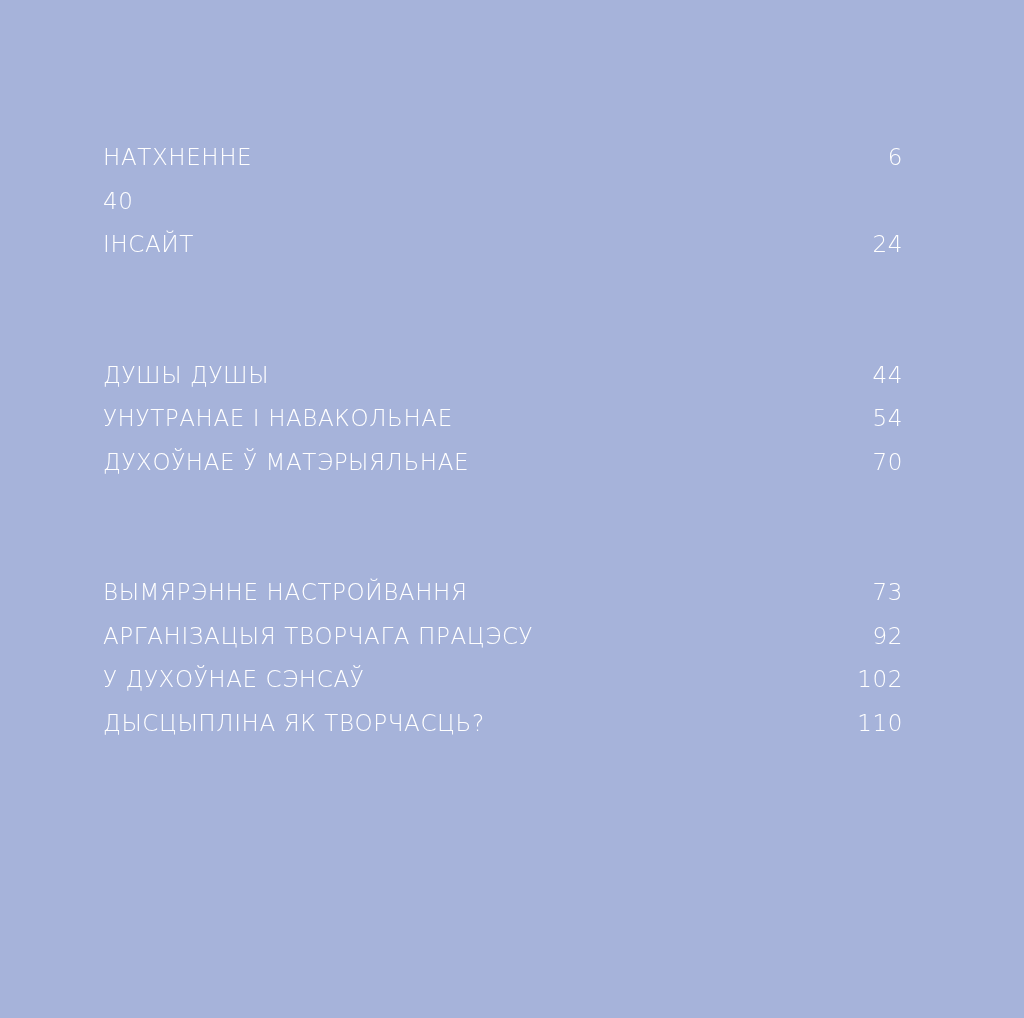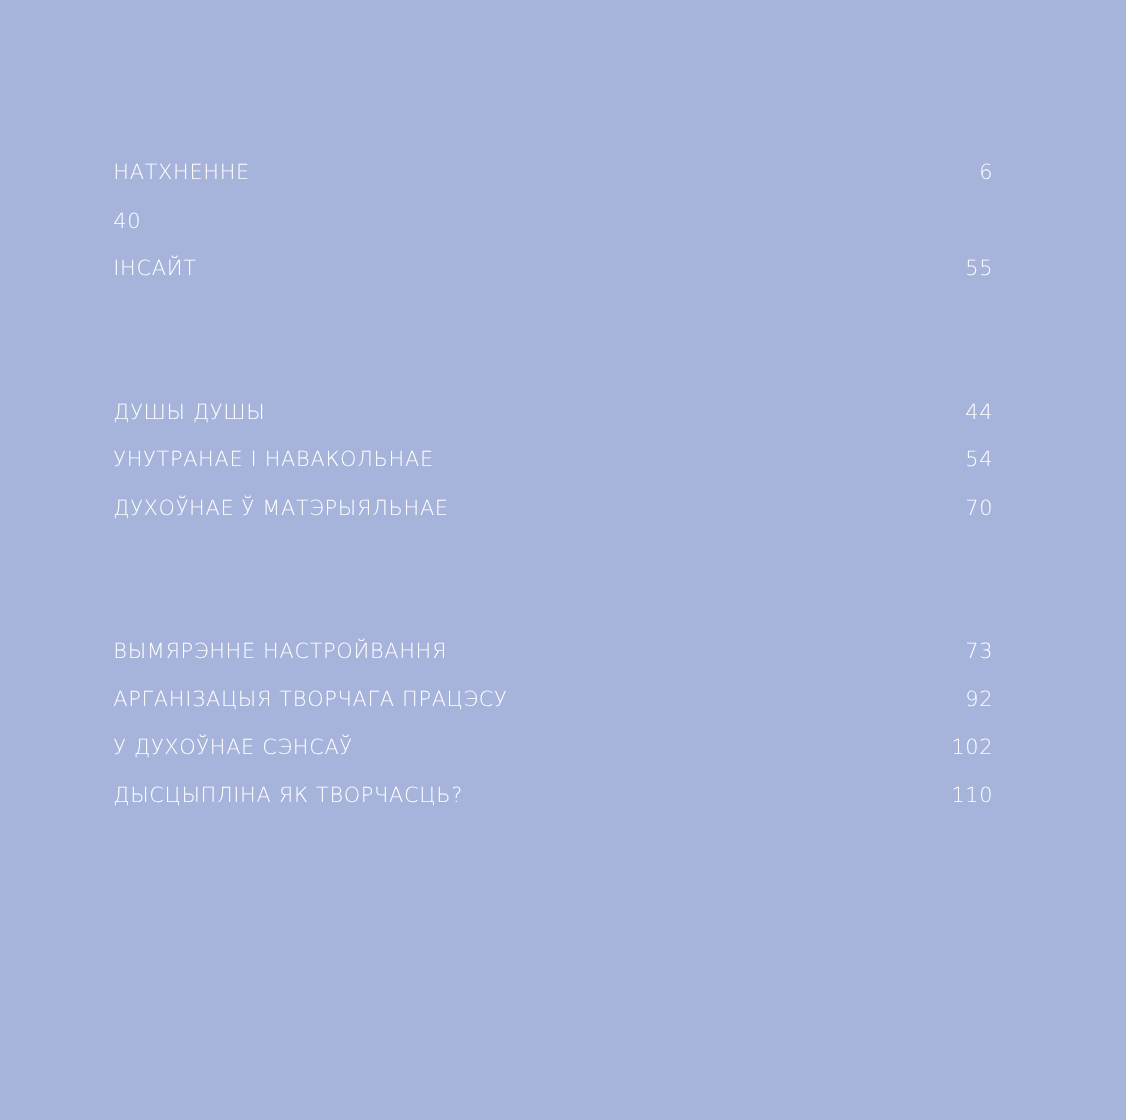--- a/index.html
+++ b/index.html
@@ -30,21 +30,21 @@
     margin-bottom: 0;
   }
   .toc-row {
     display: flex;
     justify-content: space-between;
     align-items: center;
     height: 43.5px;
     line-height: 43.5px;
   }
   .toc-title, .toc-page {
-    font-size: 19px;
+    font-size: 23px;
     font-weight: 300;
     letter-spacing: 0.6px;
     color: #ffffff;
     white-space: nowrap;
   }
   .toc-page {
     text-align: right;
   }
 </style>
 </head>
@@ -55,21 +55,21 @@
       <div class="toc-group">
         <div class="toc-row">
           <span class="toc-title">НАТХНЕННЕ</span>
           <span class="toc-page">6</span>
         </div>
         <div class="toc-row">
           <span class="toc-page">40</span>
         </div>
         <div class="toc-row">
           <span class="toc-title">ІНСАЙТ</span>
-          <span class="toc-page">55</span>
+          <span class="toc-page">24</span>
         </div>
       </div>
       <div class="toc-group">
         <div class="toc-row">
           <span class="toc-title">ДУШЫ ДУШЫ</span>
           <span class="toc-page">44</span>
         </div>
         <div class="toc-row">
           <span class="toc-title">УНУТРАНАЕ І НАВАКОЛЬНАЕ</span>
           <span class="toc-page">54</span>

